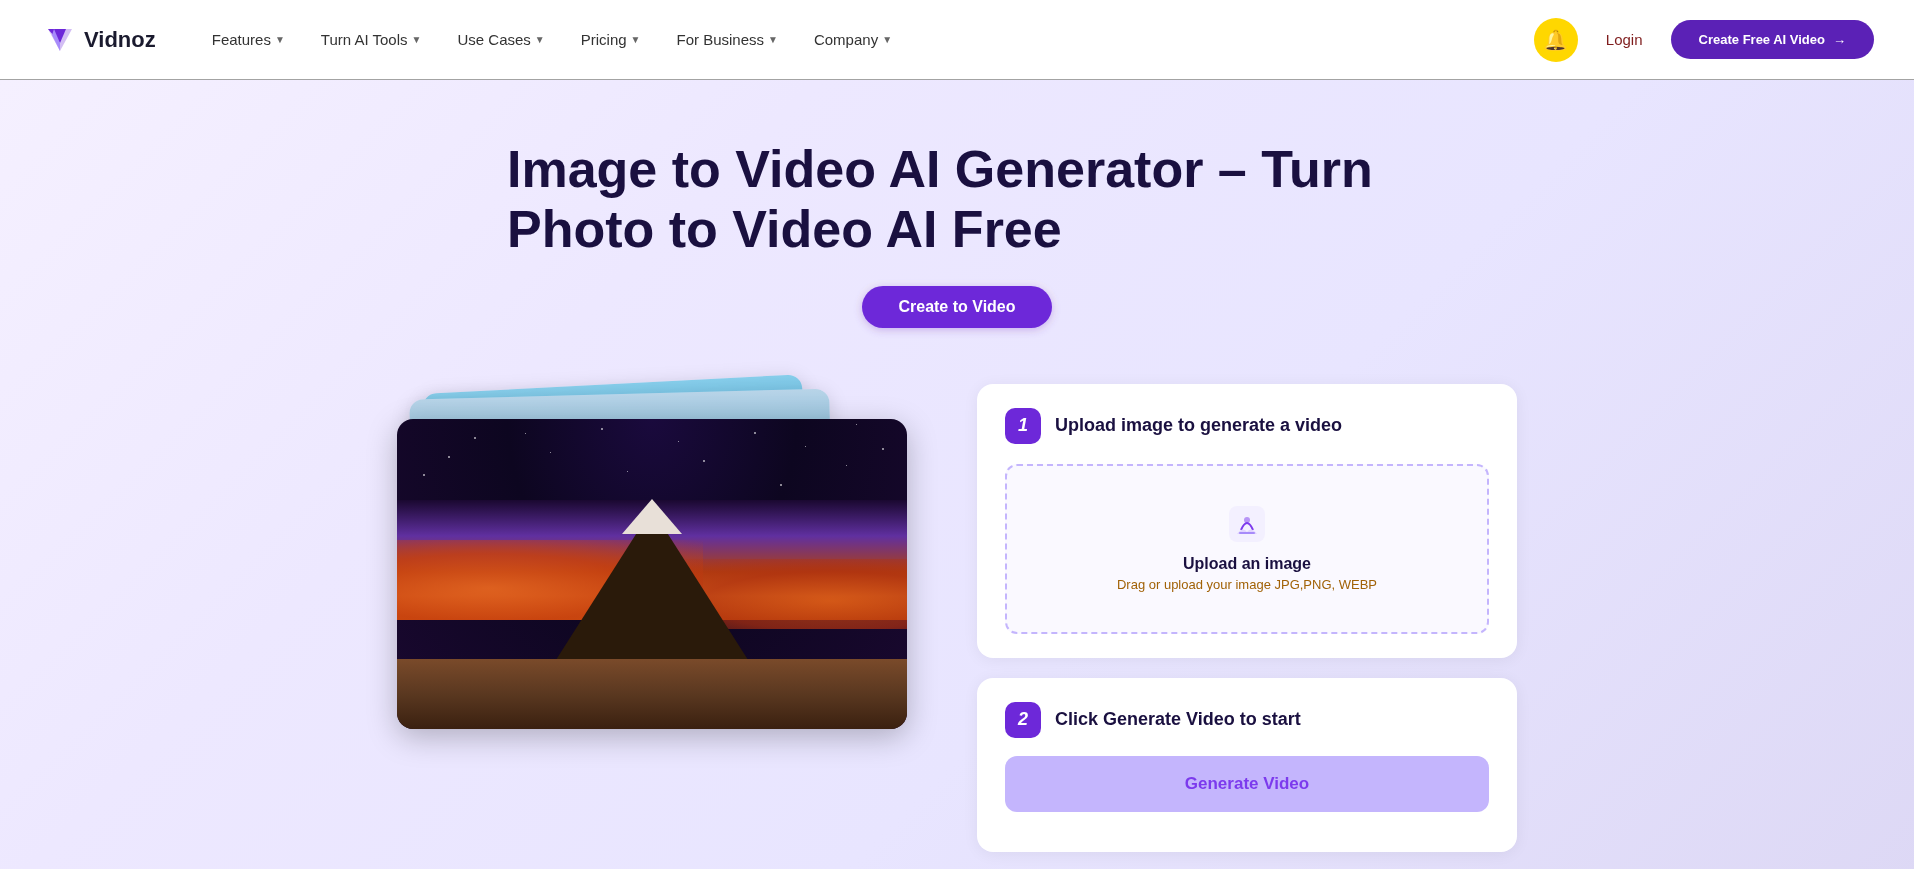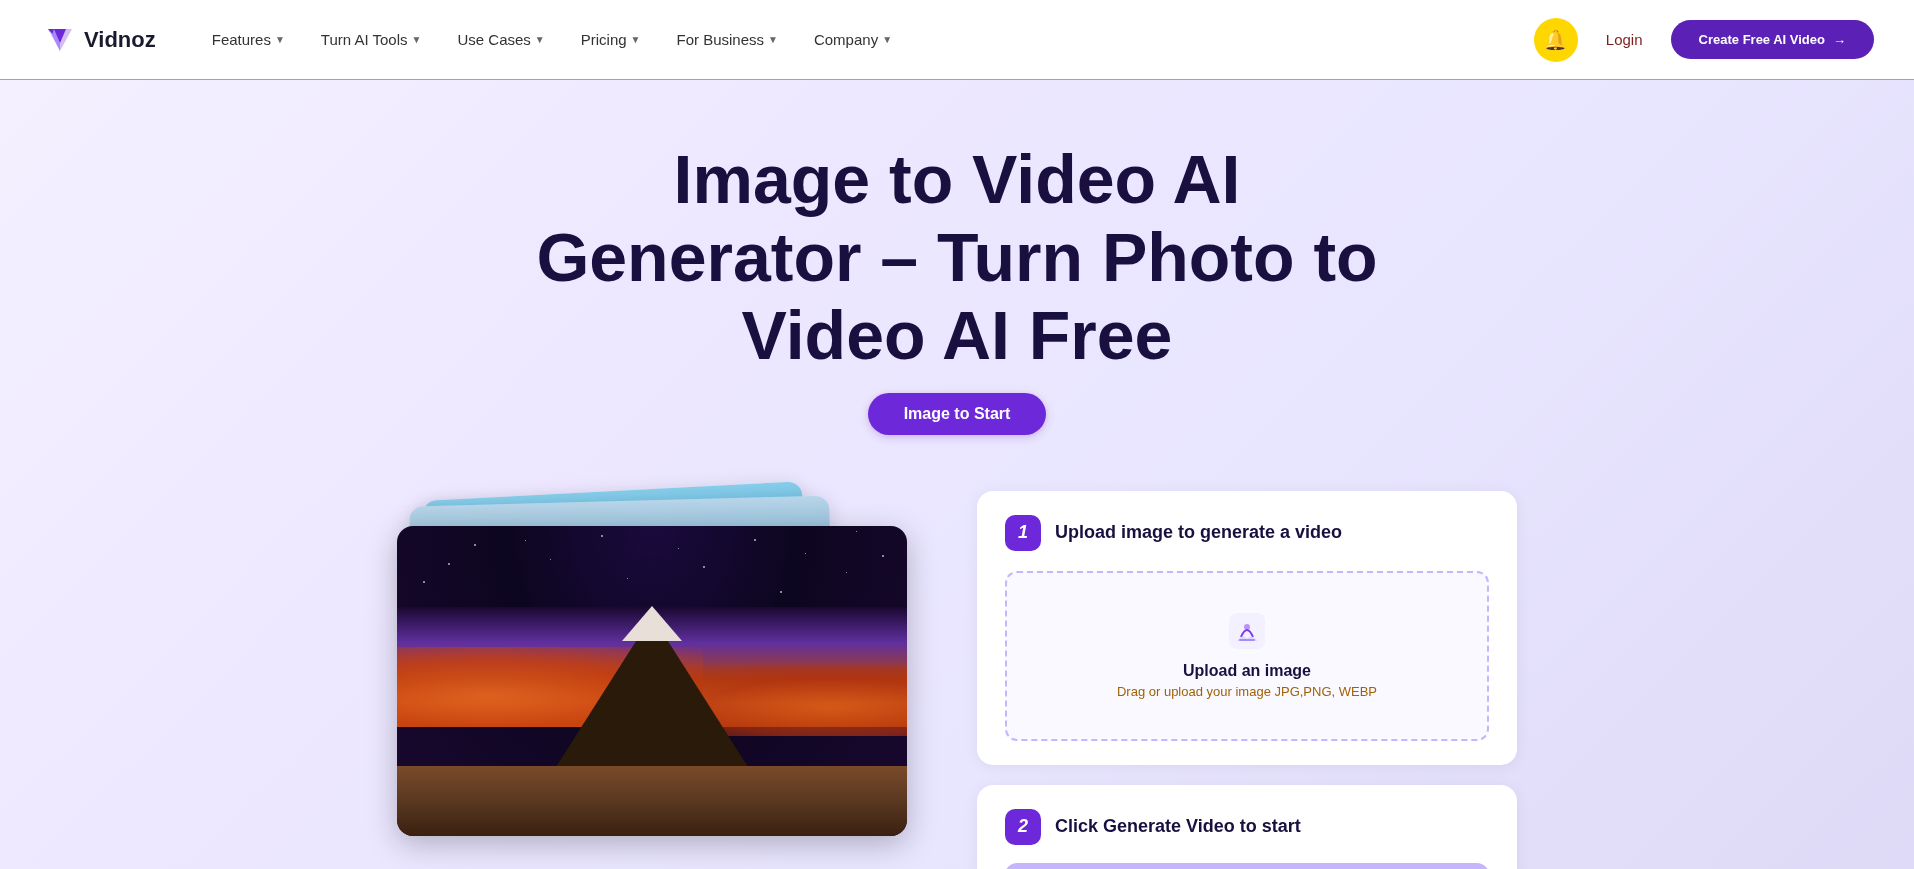--- a/index.html
+++ b/index.html
@@ -37,22 +37,22 @@
       display: flex; align-items: center; gap: 8px; white-space: nowrap;
     }
 
     
     .hero {
       background: linear-gradient(135deg, #f5f0ff 0%, #ede8ff 30%, #e8e5ff 60%, #ddd8f5 100%);
       min-height: 789px; display: flex; flex-direction: column; align-items: center;
       padding-top: 60px; padding-bottom: 40px; position: relative;
     }
     .hero-title {
-      font-size: 68px; font-weight: 800; color: #1a1040; text-align: center;
-      max-width: 900px; line-height: 1.15; margin-bottom: 12px;
+      font-size: 52px; font-weight: 800; color: #1a1040; 
+      max-width: 900px; line-height: 1.15; margin-bottom: 20px;
     }
     .hero-subtitle {
       font-size: 17px; color: #555; text-align: center; max-width: 680px;
       line-height: 1.6; margin-bottom: 40px;
     }
 
     
     .toggle-tabs {
       display: flex; align-items: center; background: #ede9fb;
       border-radius: 30px; padding: 6px; gap: 0; margin-bottom: 50px;
@@ -219,21 +219,21 @@
       <span>Create Free AI Video</span>
       <span>→</span>
     </button>
   </div>
 </nav>
 
 <section class="hero">
   <h1 class="hero-title">Image to Video AI Generator – Turn Photo to Video AI Free</h1>
 
   <div class="toggle-tabs">
-    <button class="tab-btn active">Image to Start</button>
+    <button class="tab-btn active">Create to Video</button>
   </div>
 
   <div class="main-content">
 
     <div class="image-stack">
       <div class="img-back2"></div>
       <div class="img-back1"></div>
       <div class="img-main">
         <div class="mountain-scene">
 

